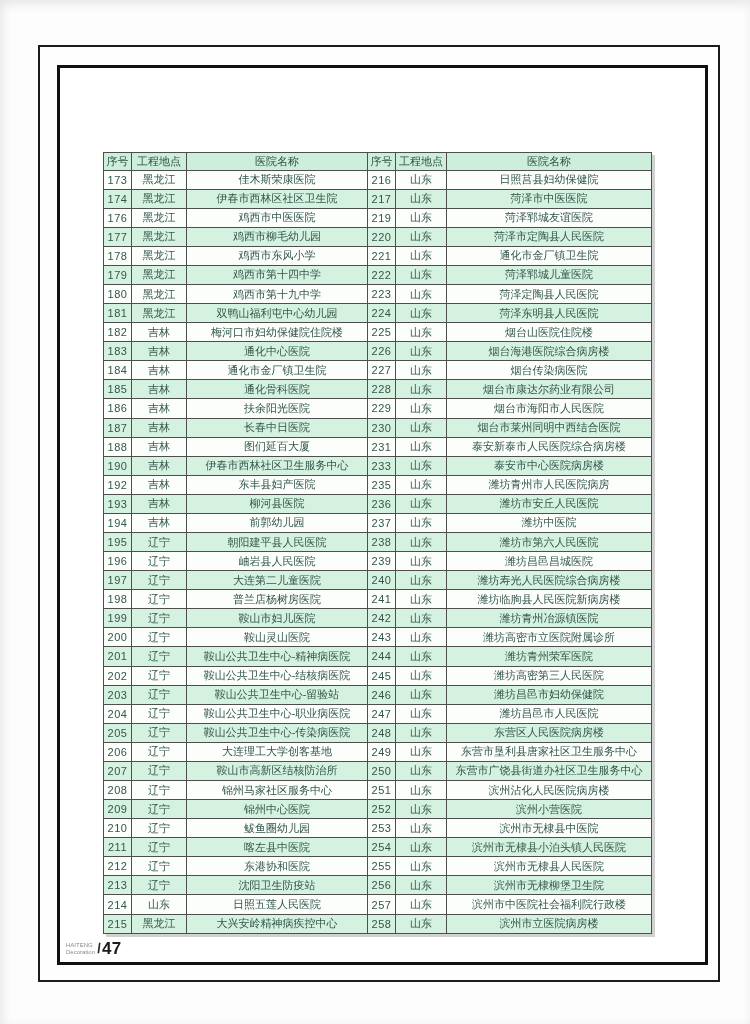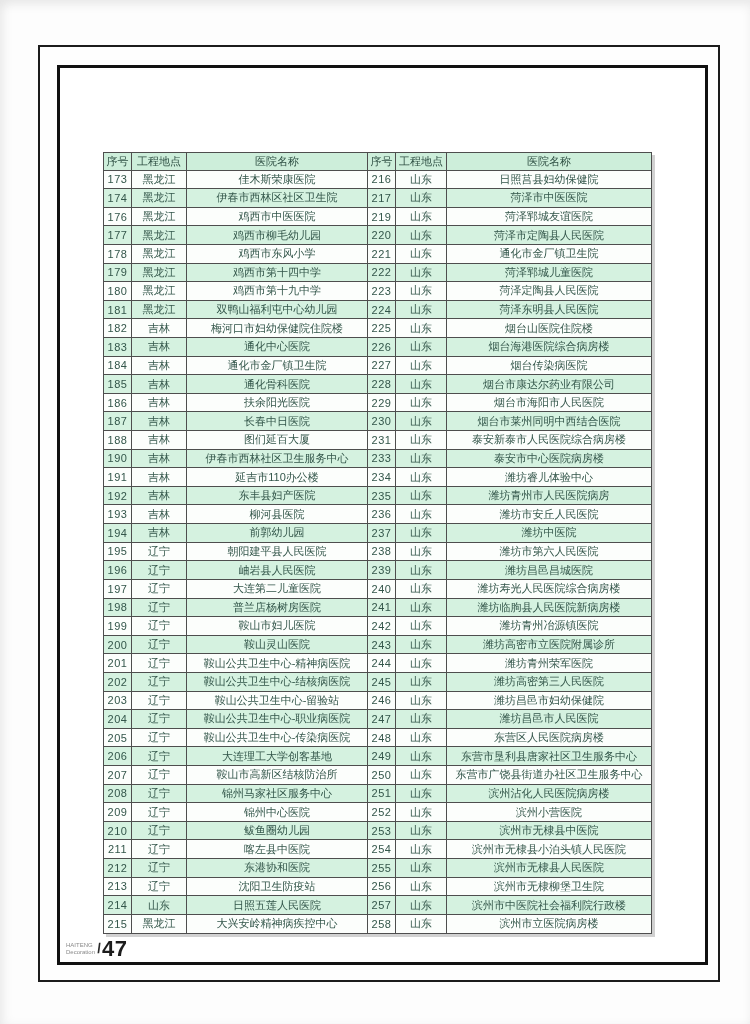--- a/index.html
+++ b/index.html
@@ -34,21 +34,21 @@
     font-size:11px; padding:0 2px; overflow:hidden; white-space:nowrap;
     height:17.5px; color:#33564a;
   }
   table.projects th { background:#cdeeda; font-weight:normal; color:#2e4f43;margin-left:8px; }
   table.projects tbody tr:nth-child(even) td { background:#d5f2e0; }
   table.projects tbody tr:nth-child(odd) td { background:#fcfefc; }
   td.col-num { color:#3a3a3a; letter-spacing:0.5px; }
   .footer { position:absolute; left:6px; bottom:6px; display:flex; align-items:flex-end; }
   .footer .brand { display:flex; flex-direction:column; color:#8a8a8a; font-size:6px; line-height:7px; margin-right:1px; }
   .footer .slash { font-size:14px; color:#2a2a2a; font-weight:bold; transform:skewX(-18deg); margin:0 1px; }
-  .footer .pagenum { font-size:22px; font-weight:bold; color:#1c1c1c; line-height:15px; letter-spacing:0.5px; }
+  .footer .pagenum { font-size:17px; font-weight:bold; color:#1c1c1c; line-height:15px; letter-spacing:0.5px; }
 </style>
 </head>
 <body>
 
 <div class="page">
   <div class="outer-frame">
     <div class="inner-frame">
 
 
       <table class="projects">
@@ -193,28 +193,20 @@
             </tr>
             <tr>
               <td class="col-num">190</td>
               <td class="col-loc">吉林</td>
               <td class="col-name">伊春市西林社区卫生服务中心</td>
               <td class="col-num">233</td>
               <td class="col-loc">山东</td>
               <td class="col-name">泰安市中心医院病房楼</td>
             </tr>
             <tr>
-              <td class="col-num">191</td>
-              <td class="col-loc">吉林</td>
-              <td class="col-name">延吉市110办公楼</td>
-              <td class="col-num">234</td>
-              <td class="col-loc">山东</td>
-              <td class="col-name">潍坊睿儿体验中心</td>
-            </tr>
-            <tr>
               <td class="col-num">192</td>
               <td class="col-loc">吉林</td>
               <td class="col-name">东丰县妇产医院</td>
               <td class="col-num">235</td>
               <td class="col-loc">山东</td>
               <td class="col-name">潍坊青州市人民医院病房</td>
             </tr>
             <tr>
               <td class="col-num">193</td>
               <td class="col-loc">吉林</td>

